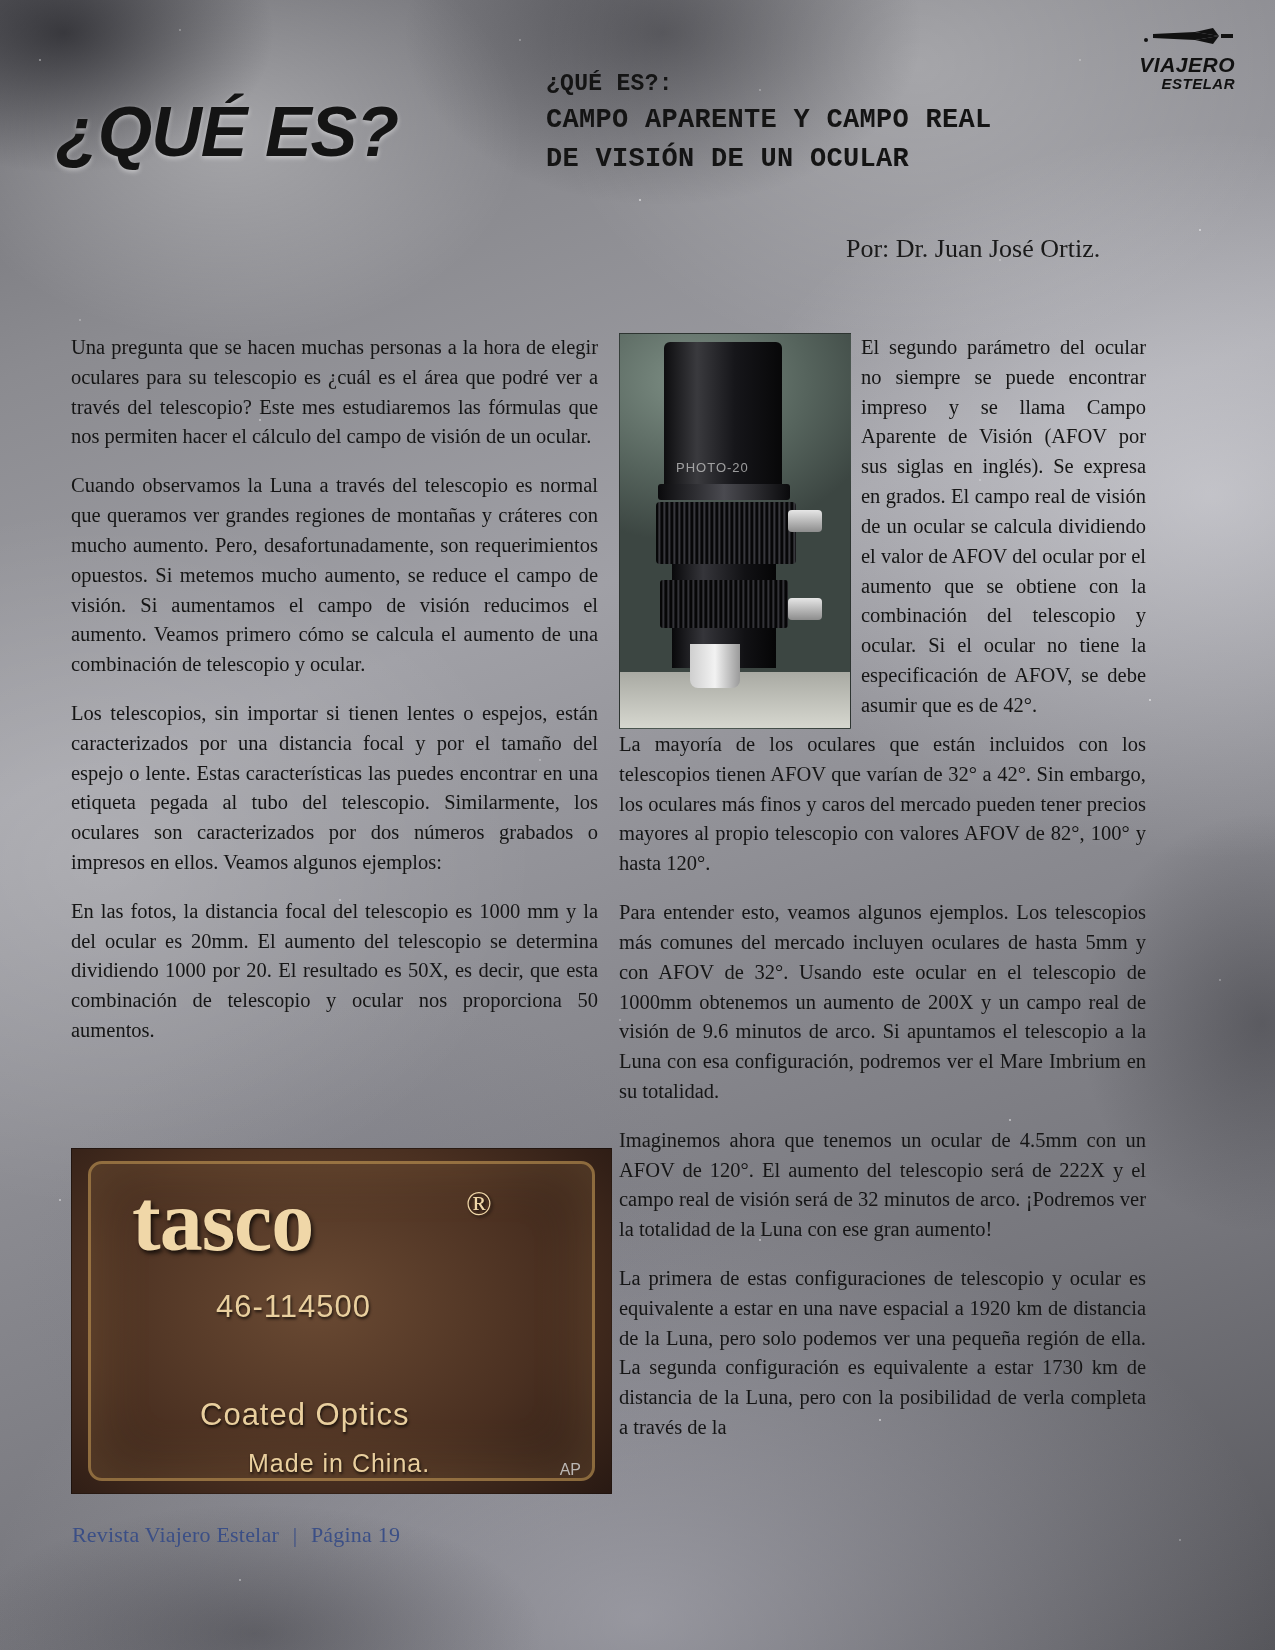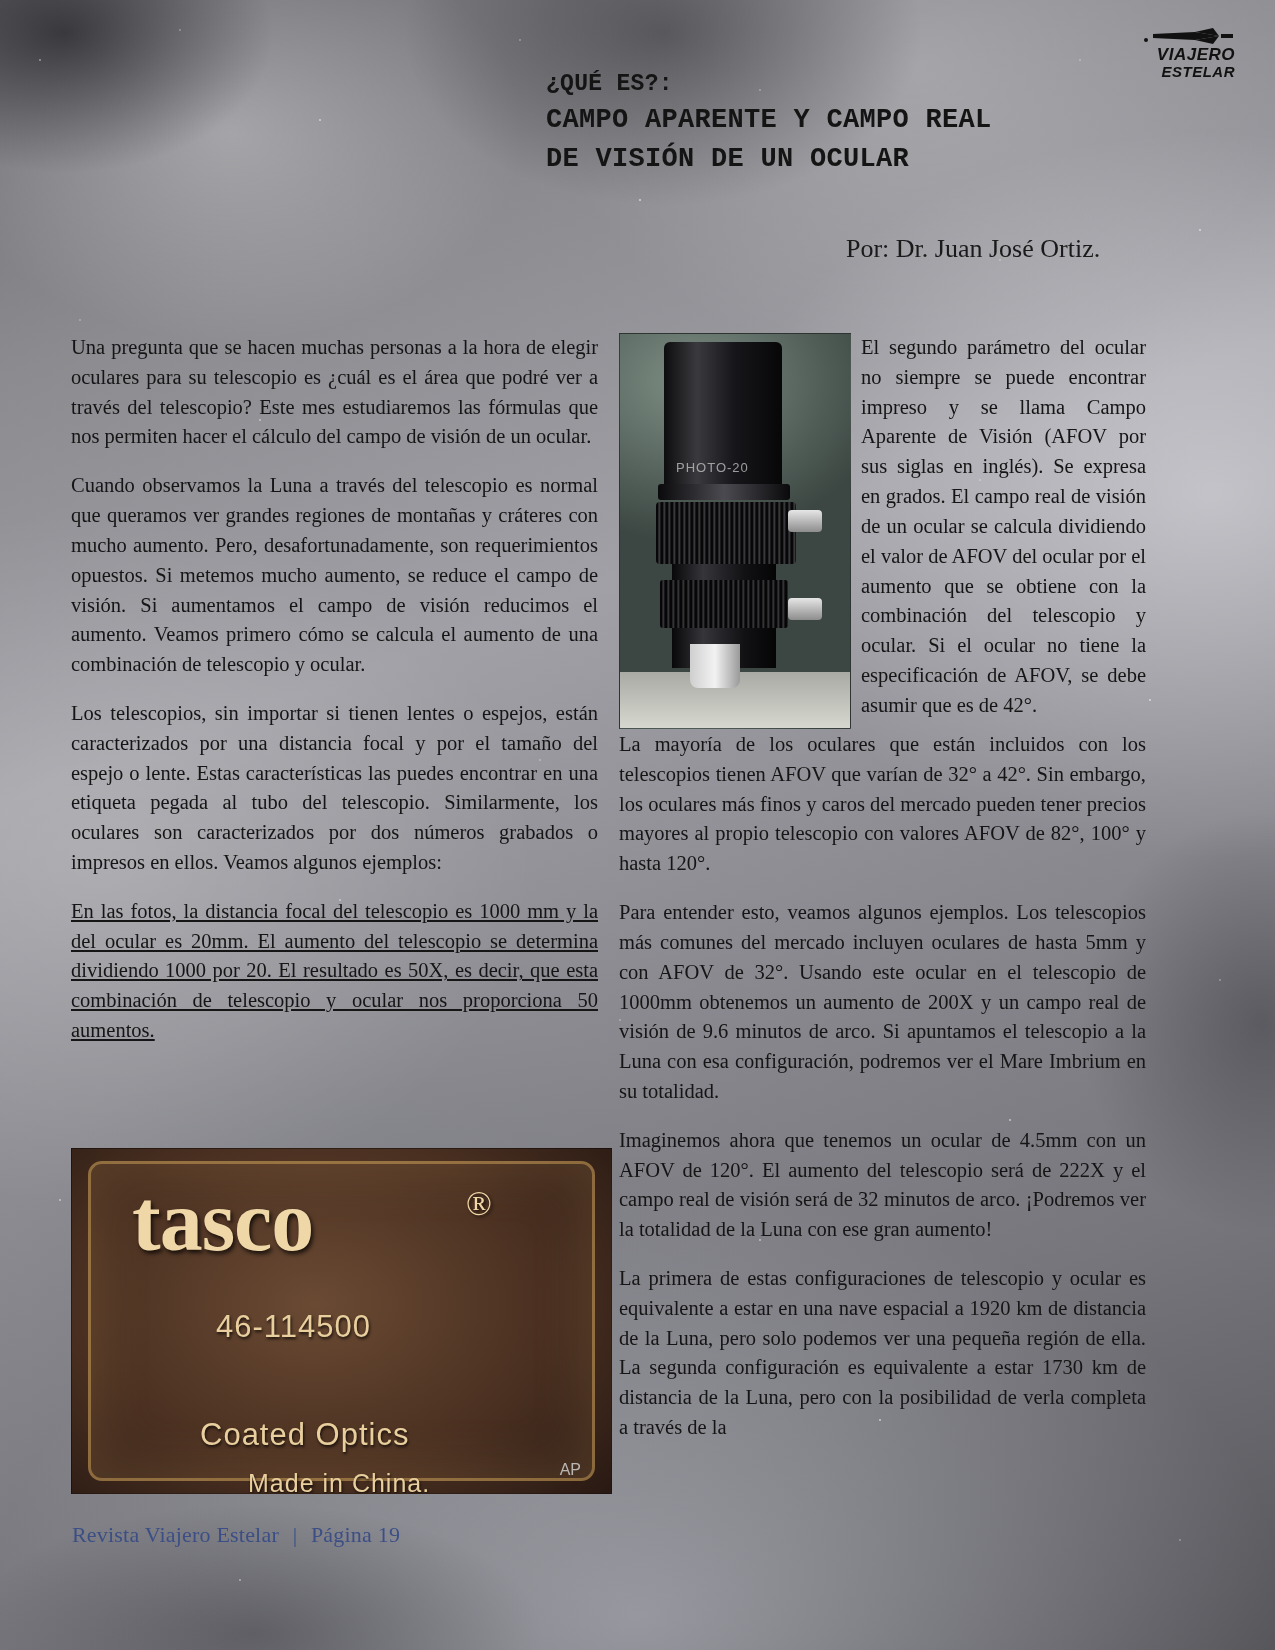--- a/index.html
+++ b/index.html
@@ -78,22 +78,22 @@
     position: absolute;
     top: 26px;
     right: 40px;
     width: 96px;
     text-align: right;
     color: #111;
     font-family: "Liberation Sans", sans-serif;
   }
   .logo-rocket { width: 92px; height: 20px; display: block; margin-left: auto; }
   .logo-l1 {
-    font-size: 17px; font-weight: bold; letter-spacing: 0.5px;
-    line-height: 1.05; font-style: italic;
+    font-size: 21px; font-weight: bold; letter-spacing: 0.5px;
+    line-height: 1.05; font-style: italic; margin-top: 8px;
   }
   .logo-l2 {
     font-size: 15px; font-weight: bold; letter-spacing: 0.5px;
     line-height: 1.05; font-style: italic;
   }
 
   
   .big-title {
     position: absolute;
     left: 56px;
@@ -133,21 +133,21 @@
     position: absolute;
     top: 333px;
     width: 527px;
     font-size: 20.5px;
     line-height: 1.455;
     color: #151515;
     text-align: justify;
   }
   .col-left { left: 71px; }
   .col p { margin: 0 0 19px 0; }
-  .col p:last-child { margin-bottom: 9px; text-decoration: underline; }
+  .col p:last-child { margin-bottom: 9px; }
 
   
   .photo-top {
     position: absolute;
     left: 619px;
     top: 333px;
     width: 230px;
     height: 394px;
     border: 1px solid rgba(0,0,0,0.25);
     background:
@@ -272,21 +272,20 @@
     text-shadow: 2px 2px 3px rgba(0,0,0,0.7);
   }
   .tasco-line {
     position: absolute;
     left: 144px;
     font-family: "Liberation Sans", sans-serif;
     font-size: 31px;
     letter-spacing: 1px;
     color: #e9cf9e;
     text-shadow: 1px 2px 3px rgba(0,0,0,0.75);
-    margin-top: 20px;
   }
   .tasco-line.l1 { top: 140px; }
   .tasco-line.l2 { left: 112px; top: 194px; }
   .tasco-line.l3 { left: 128px; top: 248px; }
   .tasco-line.l4 { left: 176px; top: 300px; font-size: 25px; }
   .tasco-ap {
     position: absolute;
     right: 30px; bottom: 14px;
     font-family: "Liberation Sans", sans-serif;
     font-size: 16px;
@@ -320,20 +319,21 @@
       <circle cx="3" cy="14" r="2" fill="#111"></circle>
       <path d="M10 8 L52 6 L76 10 L52 14 L10 12 Z" fill="#111"></path>
       <path d="M52 6 L70 2 L76 10 Z" fill="#111"></path>
       <path d="M52 14 L70 18 L76 10 Z" fill="#111"></path>
       <rect x="78" y="8" width="12" height="4" fill="#111"></rect>
     </svg>
     <div class="logo-l1">VIAJERO</div>
     <div class="logo-l2">ESTELAR</div>
   </div>
 
+  <div class="big-title">¿QUÉ ES?</div>
 
   <div class="headline">
     <div class="l1">¿QUÉ ES?:</div>
     <div>CAMPO APARENTE Y CAMPO REAL</div>
     <div>DE VISIÓN DE UN OCULAR</div>
   </div>
 
   <div class="byline">Por: Dr. Juan José Ortiz.</div>
 
   <div class="col col-left">

